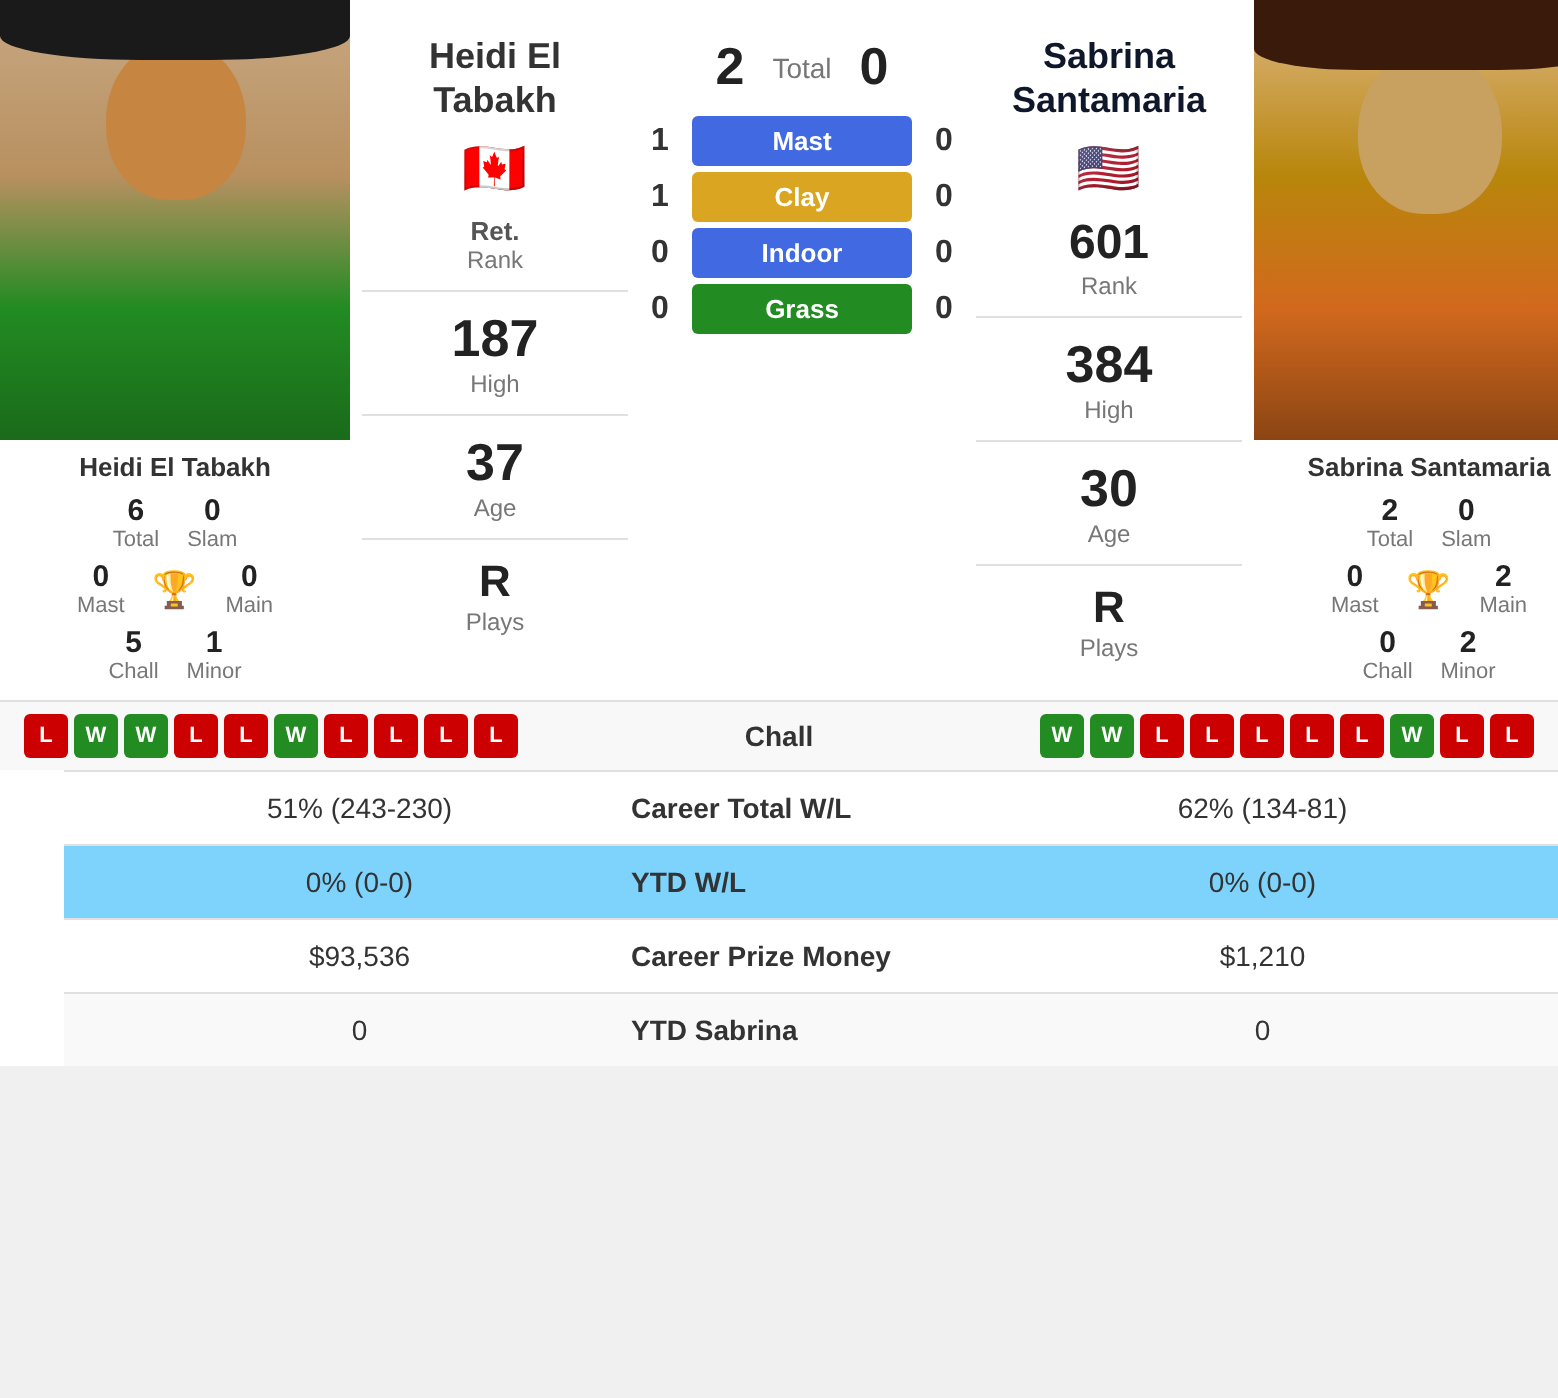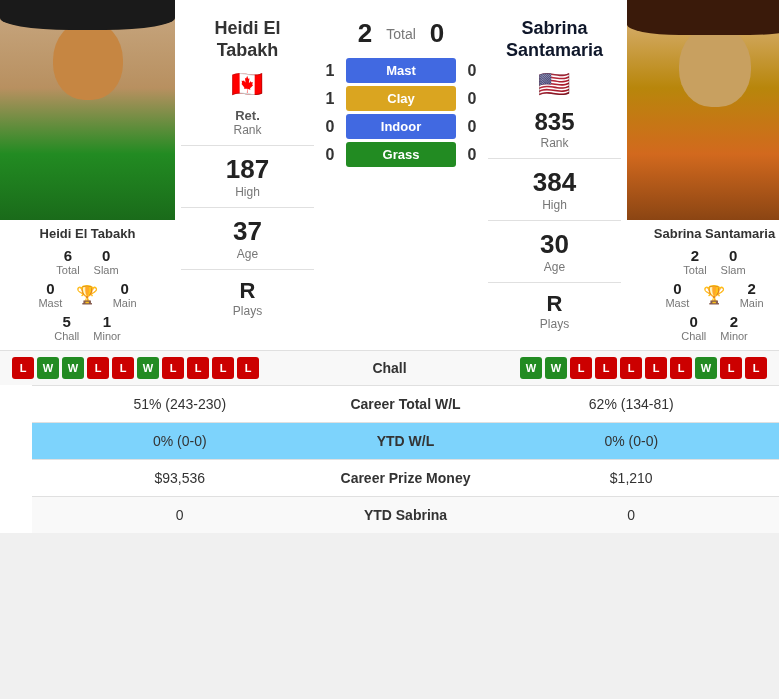--- a/index.html
+++ b/index.html
@@ -102,21 +102,20 @@
 
     .stats-left {
       flex: 1;
       text-align: center;
       font-size: 14px;
       color: #333;
     }
 
     .stats-center {
       width: 180px;
-      text-align: center;
       font-weight: bold;
       font-size: 14px;
       color: #333;
     }
 
     .stats-right {
       flex: 1;
       text-align: center;
       font-size: 14px;
       color: #333;
@@ -377,21 +376,21 @@
         </div>
       </div>
     </div>
 
     <div class="right-info-col">
       <div style="font-size:18px; font-weight:bold; color:#0f172a; text-align:center; line-height:1.2; margin-top:10px;">
         Sabrina<br>Santamaria
       </div>
       <div style="font-size:26px; margin:4px 0;">🇺🇸</div>
       <div style="text-align:center;">
-        <div style="font-size:24px; font-weight:bold; color:#222;">835</div>
+        <div style="font-size:24px; font-weight:bold; color:#222;">601</div>
         <div style="font-size:12px; color:#777;">Rank</div>
       </div>
       <div class="divider-row"></div>
       <div style="text-align:center;">
         <div style="font-size:26px; font-weight:bold; color:#222;">384</div>
         <div style="font-size:12px; color:#777;">High</div>
       </div>
       <div class="divider-row"></div>
       <div style="text-align:center;">
         <div style="font-size:26px; font-weight:bold; color:#222;">30</div>

